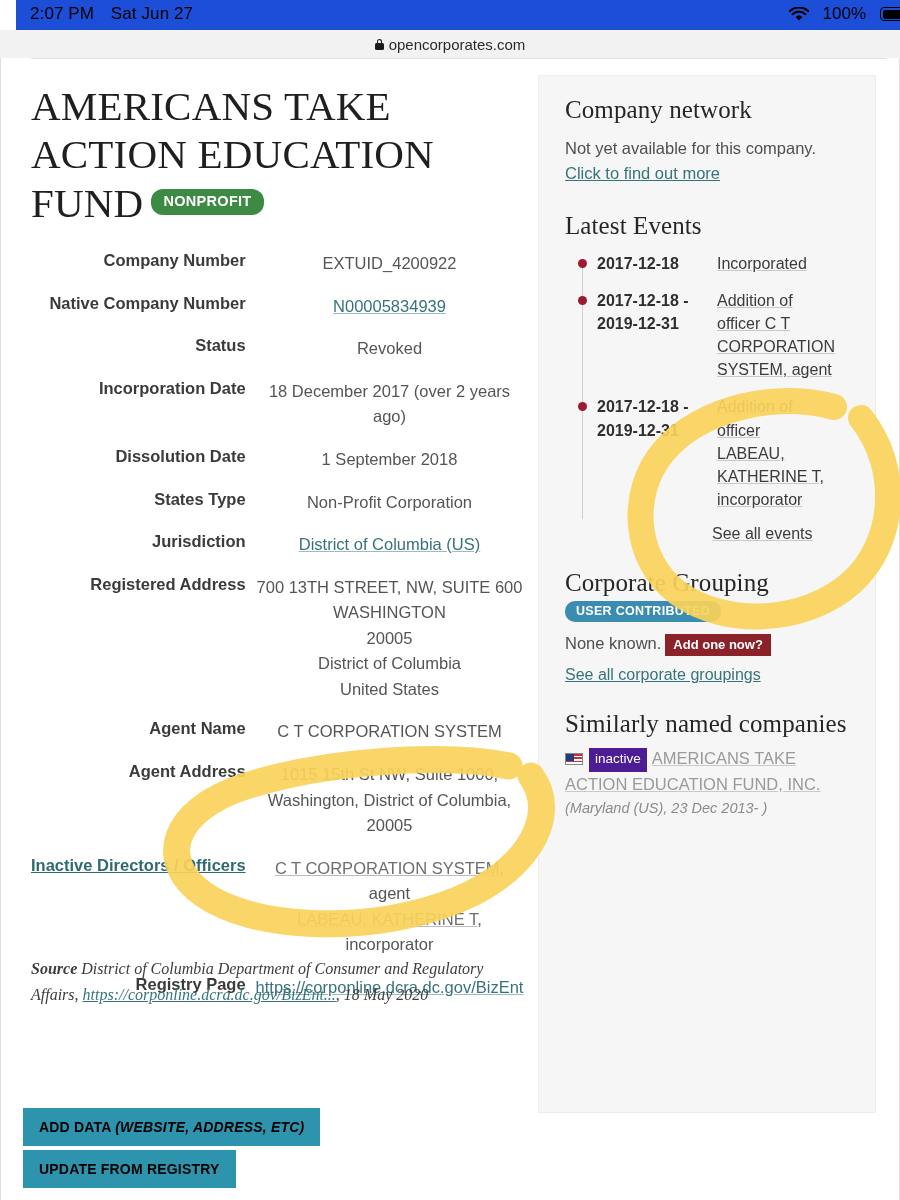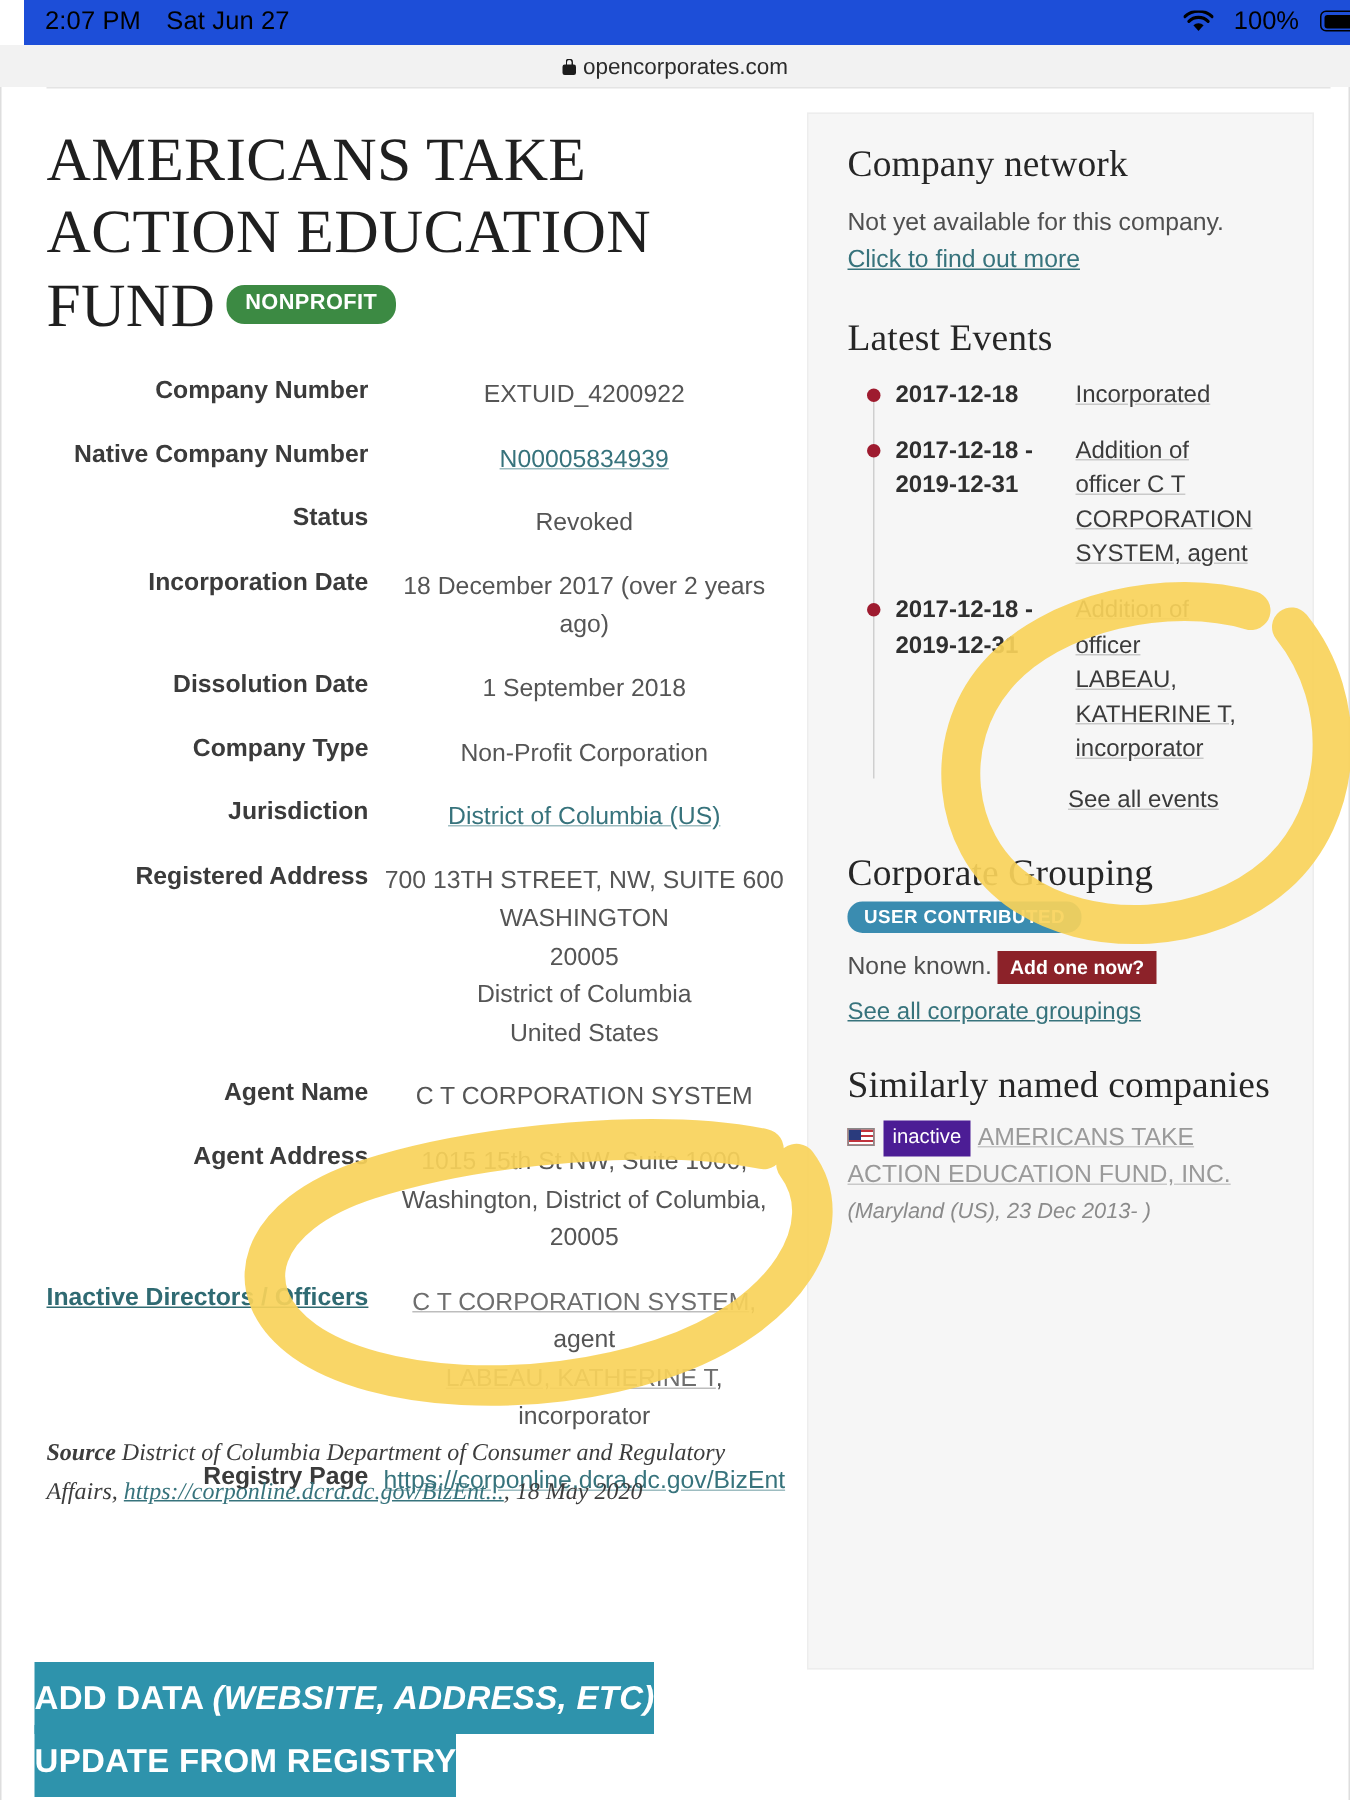--- a/index.html
+++ b/index.html
@@ -114,24 +114,24 @@
     line-height:1.62;
     color:#3d3d3d;
   }
   .source b{ font-style:italic; font-weight:bold; }
   .source a{ color:#37737c; }
 
   
   .btn{
     display:inline-block;
     background:#2e93ac;
-    color:#ffffff;
-    font-weight:bold;
-    font-size:22px;
-    padding:11px 0;
+    color:#000000;
+    font-weight:bold;
+    font-size:14px;
+    padding:11px 16px;
     letter-spacing:.2px;
     white-space:nowrap;
   }
   .btn em{ font-style:italic; font-weight:bold; }
   .btn-add{ position:absolute; left:22px; top:1050px; }
   .btn-update{ position:absolute; left:22px; top:1092px; }
 
   
   .sidepanel{
     position:absolute; left:537px; top:17px; width:338px; height:1038px;
@@ -277,21 +277,21 @@
           </tr>
           <tr>
             <th>Incorporation Date</th>
             <td>18 December 2017 (over 2 years ago)</td>
           </tr>
           <tr>
             <th>Dissolution Date</th>
             <td>1 September 2018</td>
           </tr>
           <tr>
-            <th>Company Type</th>
+            <th>States Type</th>
             <td>Non-Profit Corporation</td>
           </tr>
           <tr>
             <th>Jurisdiction</th>
             <td><a class="link" href="#">District of Columbia (US)</a></td>
           </tr>
           <tr>
             <th>Registered Address</th>
             <td>700 13TH STREET, NW, SUITE 600<br>WASHINGTON<br>20005<br>District of Columbia<br>United States</td>
           </tr>

